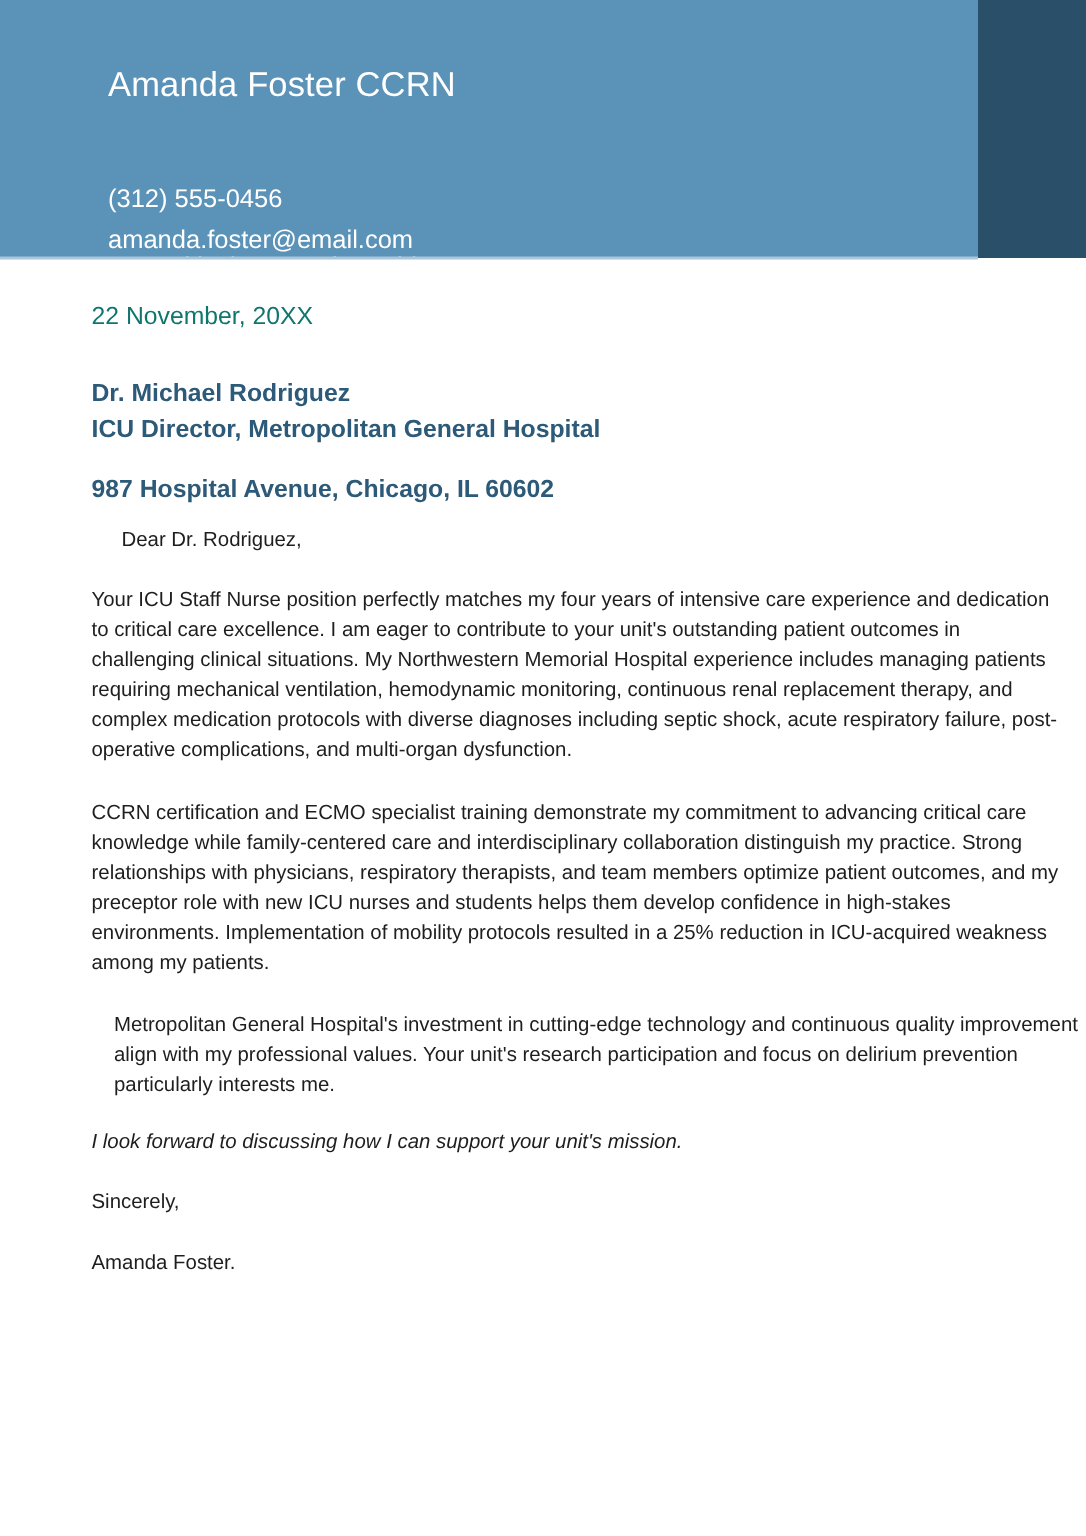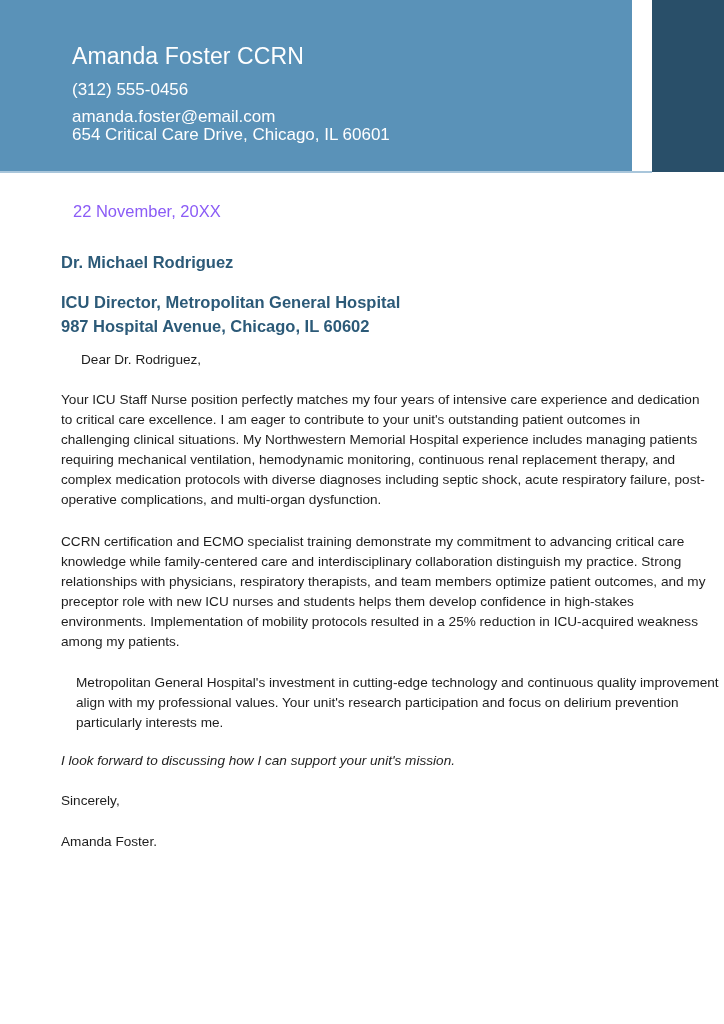--- a/index.html
+++ b/index.html
@@ -1,49 +1,49 @@
 <!DOCTYPE html>
 <html><head>
 <meta charset="utf-8">
 <style>
   html, body { margin: 0; padding: 0; }
   body {
     width: 724px; height: 1024px; background: #ffffff; position: relative; overflow: hidden;
     font-family: "Liberation Sans", "DejaVu Sans", sans-serif;
   }
   .header {
-    position: absolute; left: 0; top: 0; width: 632px; height: 172px;
+    position: absolute; left: 0; top: 0; width: 724px; height: 172px;
     background: #5a92b8;
   }
   .header-accent {
     position: absolute; right: 0; top: 0; width: 72px; height: 172px;
     background: #294f69;
   }
   .header-line {
     position: absolute; left: 0; top: 171px; width: 652px; height: 2px; background: #a9c6db;
   }
   .name {
     position: absolute; left: 72px; top: 43px; color: #ffffff;
     font-size: 23px; letter-spacing: 0.1px; margin: 0; font-weight: normal;
   }
   .contact {
-    position: absolute; left: 72px; color: #ffffff; font-size: 17px;
+    position: absolute; left: 72px; color: #ffffff; font-size: 17px; margin-top: 43px;
   }
   .c-phone { top: 80px; }
   .c-email { top: 107px; }
   .c-addr  { top: 125px; text-align: center; }
 
   .date {
-    position: absolute; left: 73px; top: 202px; color: #8b5cf6; font-size: 16.5px;
+    position: absolute; left: 61px; top: 202px; color: #0f766e; font-size: 16.5px;
   }
   .recipient {
     position: absolute; left: 61px; color: #2c5a78; font-size: 16.5px; font-weight: bold;
   }
   .r1 { top: 253px; text-align: right; }
-  .r2 { top: 277px; margin-top: 16px; }
+  .r2 { top: 277px; }
   .r3 { top: 302px; margin-top: 15px; }
 
   .body-text {
     position: absolute; left: 61px; width: 650px; color: #1e1e1e;
     font-size: 13.6px; line-height: 19.9px; margin: 0;
   }
   .salutation { top: 350px; margin-left: 20px; }
   .p1 { top: 390px; }
   .p2 { top: 532px; }
   .p3 { top: 673px; margin-left: 15px; }

